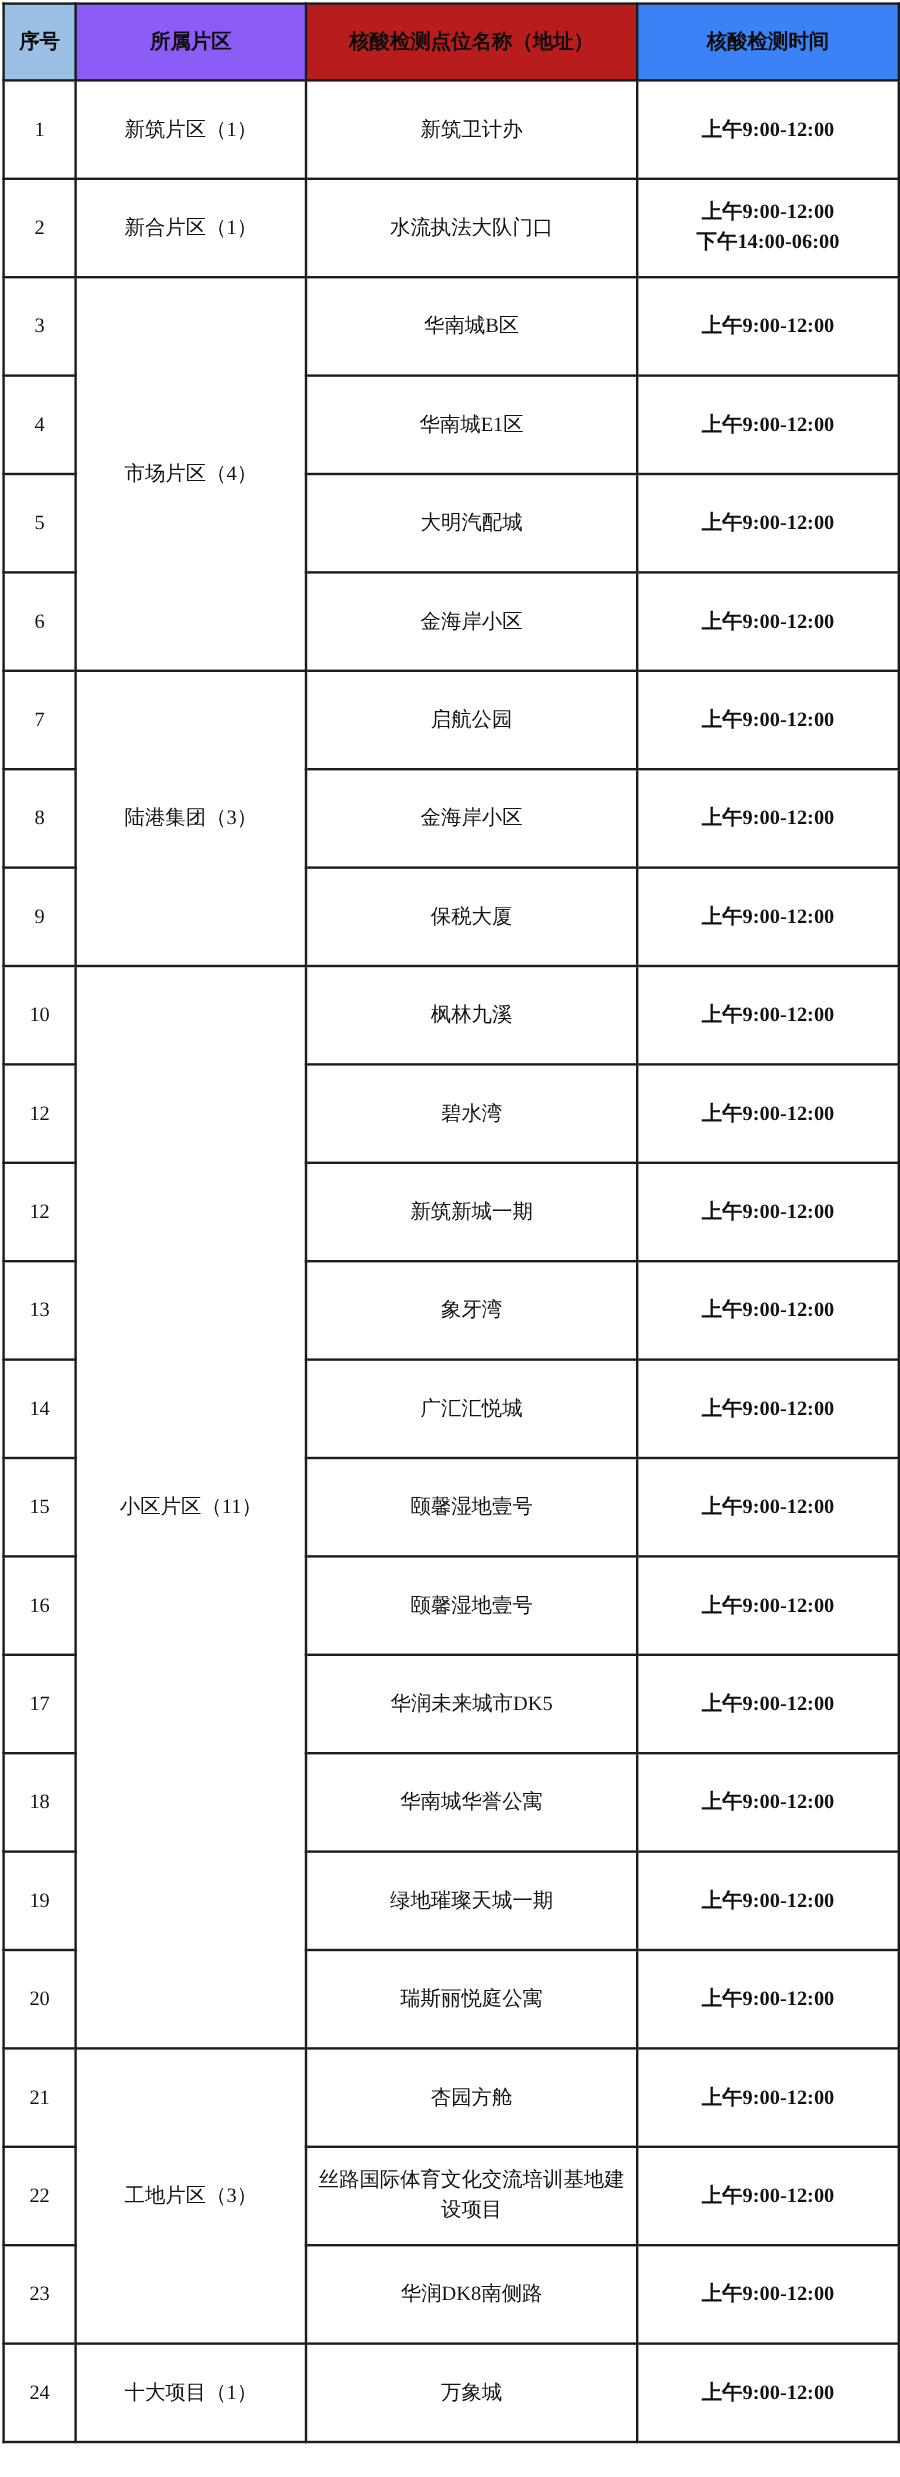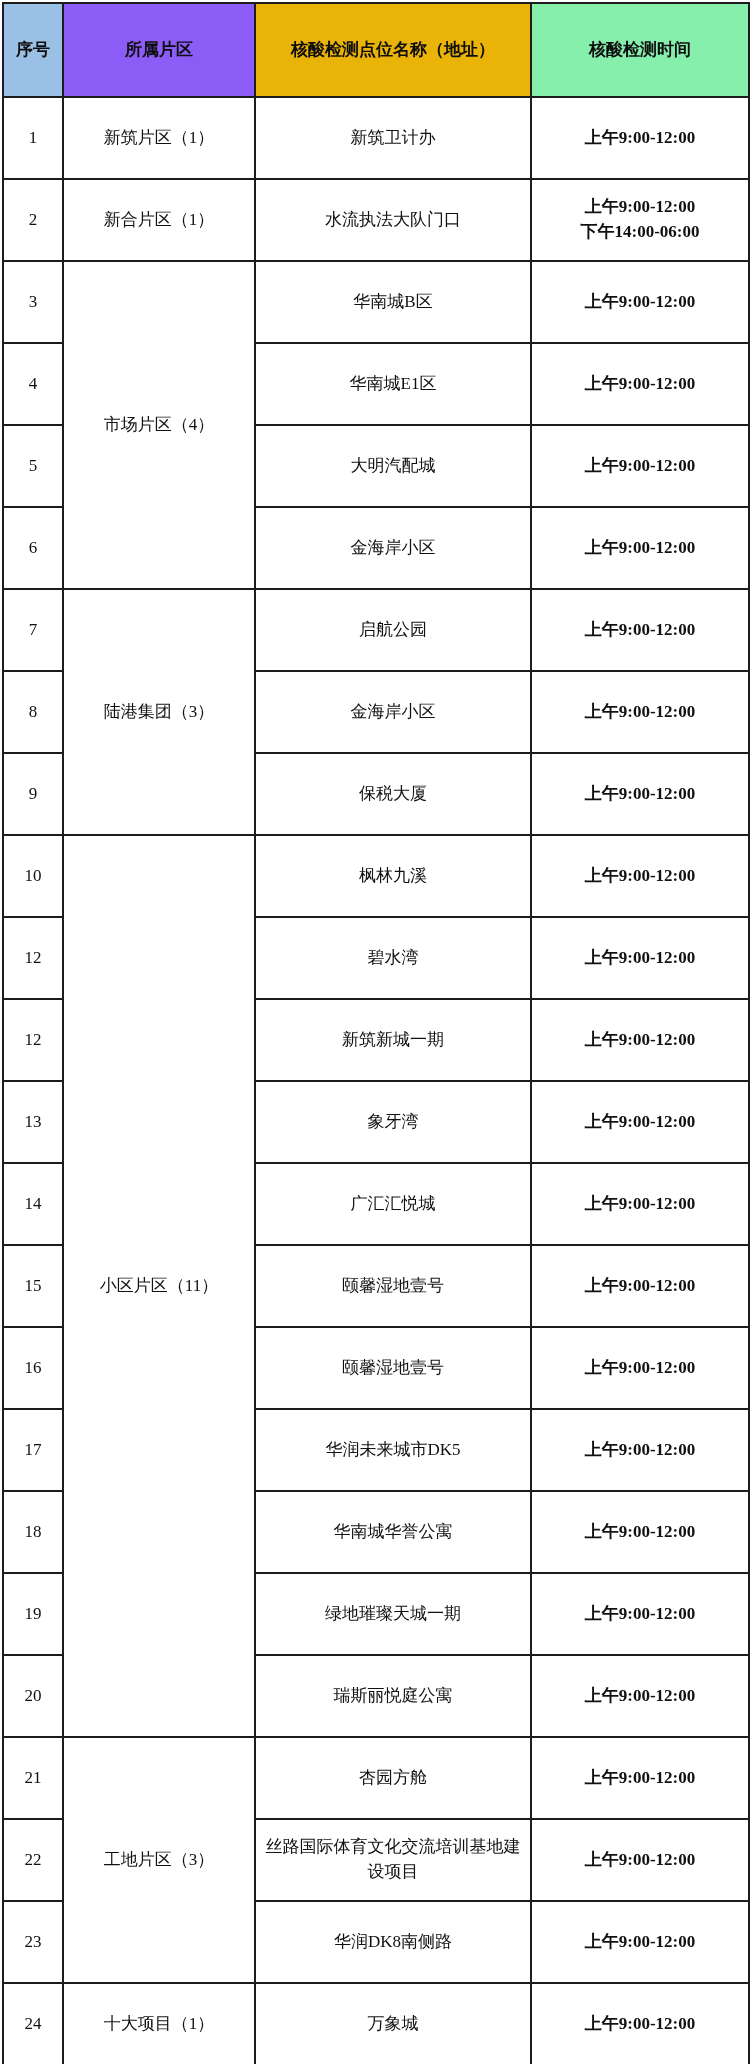--- a/index.html
+++ b/index.html
@@ -29,21 +29,21 @@
   table.nat-table td {
     border: 2px solid #1c1c1c;
     text-align: center;
     vertical-align: middle;
     font-size: 17px;
     line-height: 1.45;
     padding: 4px 6px;
     box-sizing: border-box;
     word-break: break-all;
   }
-  table.nat-table thead tr { height: 94px; }
+  table.nat-table thead tr { height: 64px; }
   table.nat-table tbody tr { height: 82px; }
   table.nat-table th {
     font-weight: bold;
     color: #0d0d0d;
   }
   .time-line { display: block; font-weight: bold; }
 </style>
 </head>
 <body>
 
@@ -52,22 +52,22 @@
     <colgroup>
       <col class="c-no">
       <col class="c-dist">
       <col class="c-site">
       <col class="c-time">
     </colgroup>
     <thead>
       <tr>
         <th style="background: rgb(155, 192, 229);">序号</th>
         <th style="background: #8b5cf6;">所属片区</th>
-        <th style="background: #eab308;">核酸检测点位名称（地址）</th>
-        <th style="background: #86efac;">核酸检测时间</th>
+        <th style="background: #b91c1c;">核酸检测点位名称（地址）</th>
+        <th style="background: #3b82f6;">核酸检测时间</th>
       </tr>
     </thead>
     <tbody>
         <tr>
           <td>1</td>
           <td rowspan="1">新筑片区（1）</td>
           <td>新筑卫计办</td>
           <td>
             <span class="time-line">上午9:00-12:00</span>
           </td>

